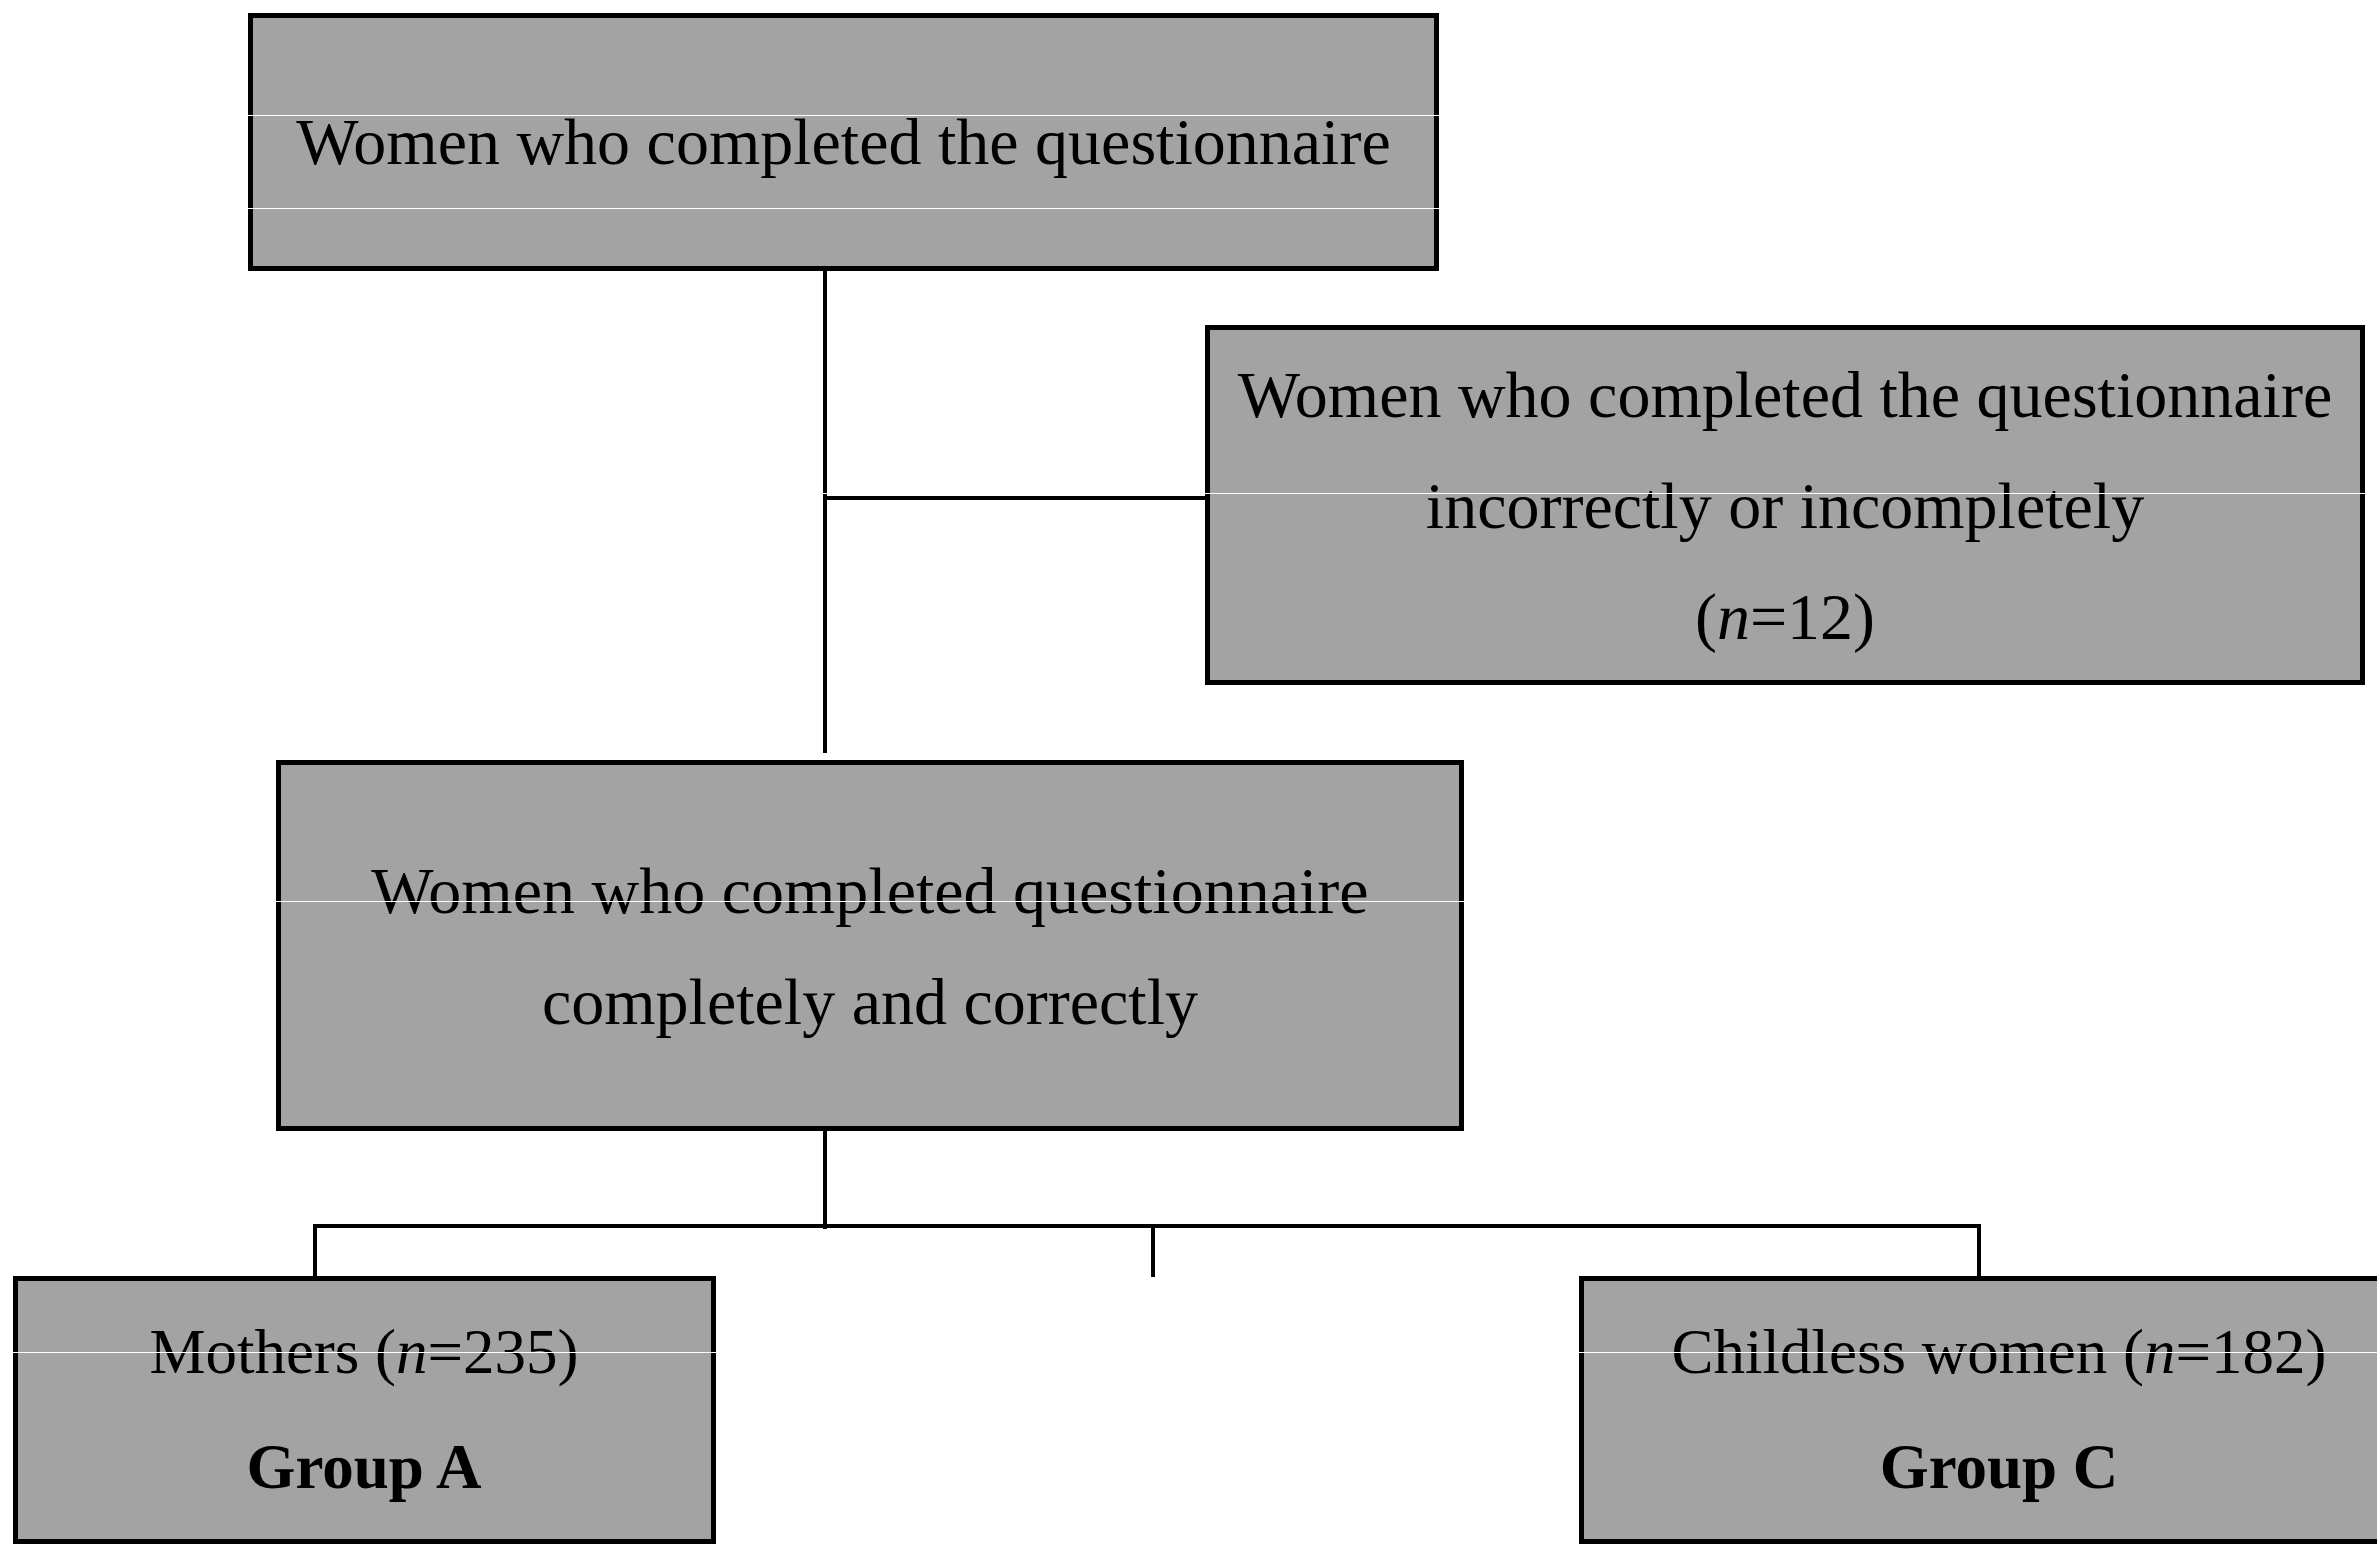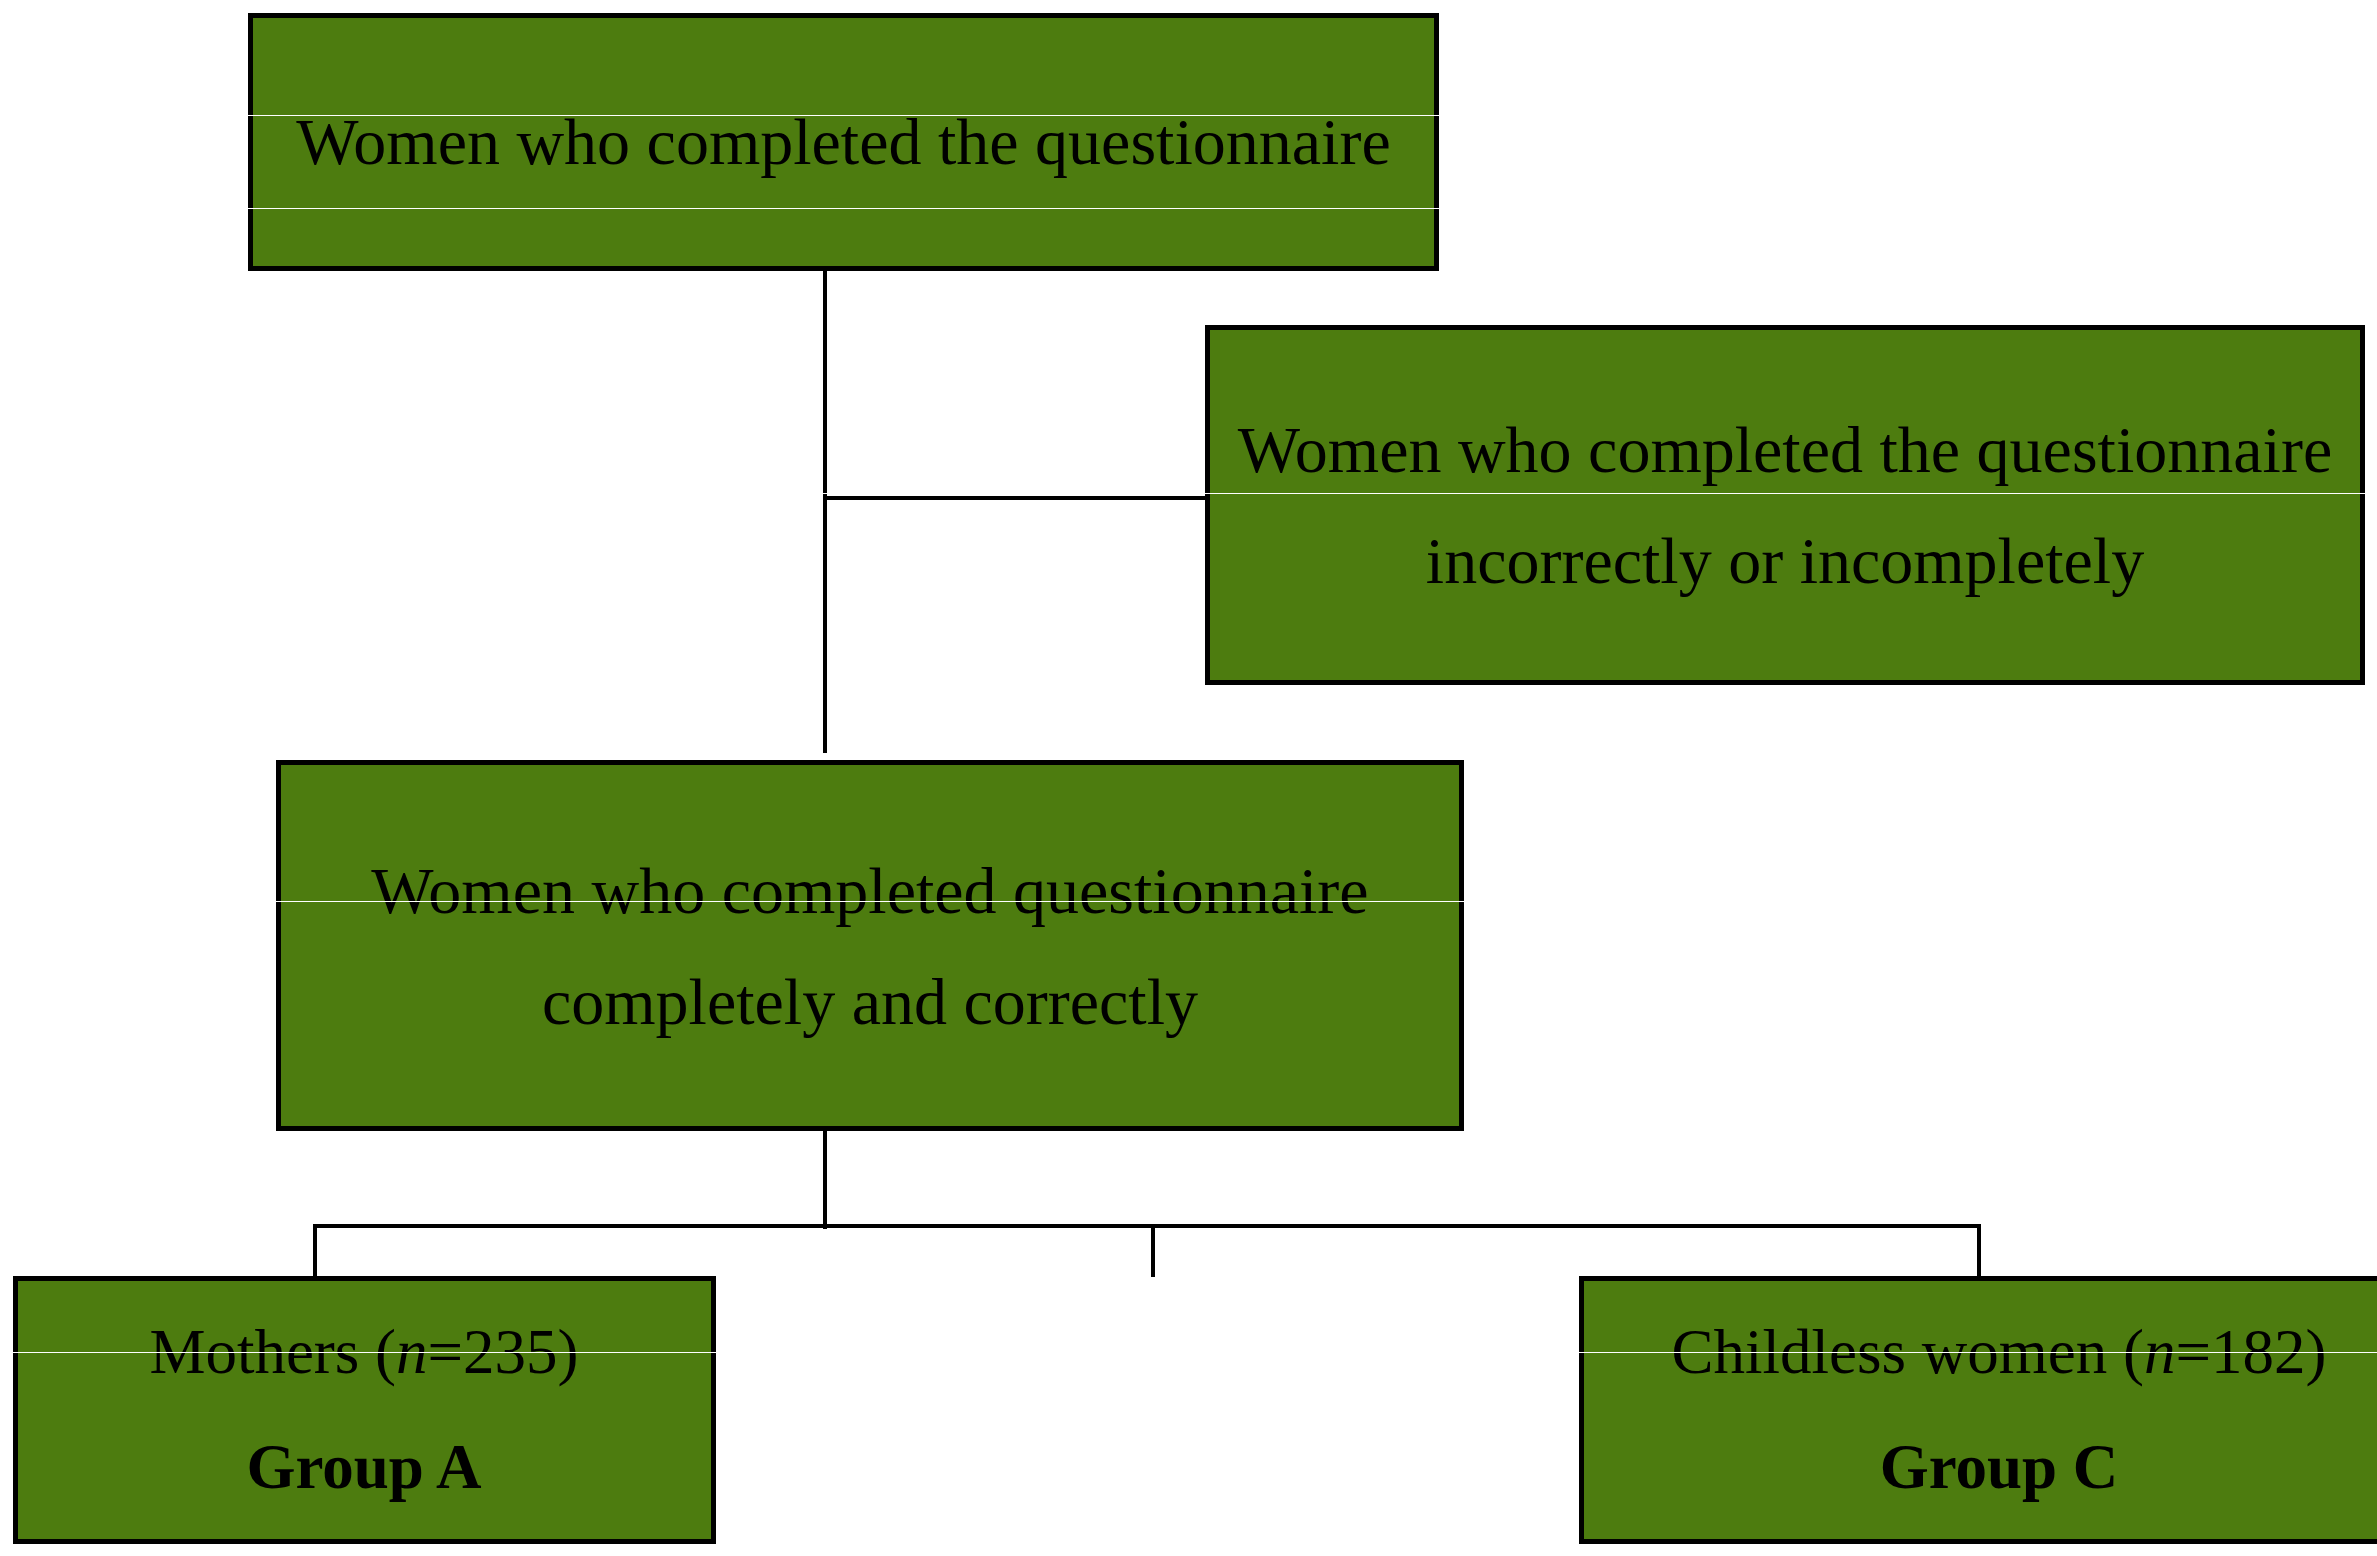--- a/index.html
+++ b/index.html
@@ -20,21 +20,21 @@
   .edge {
     position: absolute;
     background: #000000;
     z-index: 1;
   }
   
   .node {
     position: absolute;
     box-sizing: border-box;
     border: 5.5px solid #000000;
-    background: #4d7c0f;
+    background: #a3a3a3;
     display: flex;
     flex-direction: column;
     align-items: center;
     justify-content: center;
     text-align: left;
     z-index: 2;
   }
   .node .line {
     white-space: nowrap;
   }
@@ -76,20 +76,21 @@
   <div class="edge" style="left:1151px; top:1224px; width:4.2px; height:53px;"></div>
   <div class="edge" style="left:1977px; top:1224px; width:4.2px; height:53px;"></div>
 
   <div class="node big" style="left:248px; top:12.5px; width:1191px; height:258px;">
     <div class="line">Women who completed the questionnaire</div>
   </div>
 
   <div class="node big" style="left:1205px; top:325px; width:1160px; height:360px;">
     <div class="line">Women who completed the questionnaire</div>
     <div class="line">incorrectly or incompletely</div>
+    <div class="line">(<i>n</i>=12)</div>
   </div>
 
   <div class="node big" style="left:276px; top:751px; width:1188px; height:371px;margin-top:9px;">
     <div class="line">Women who completed questionnaire</div>
     <div class="line">completely and correctly</div>
   </div>
 
   <div class="node small" style="left:12.5px; top:1276px; width:703px; height:268px;">
     <div class="line">Mothers (<i>n</i>=235)</div>
     <div class="line group-label">Group A</div>

